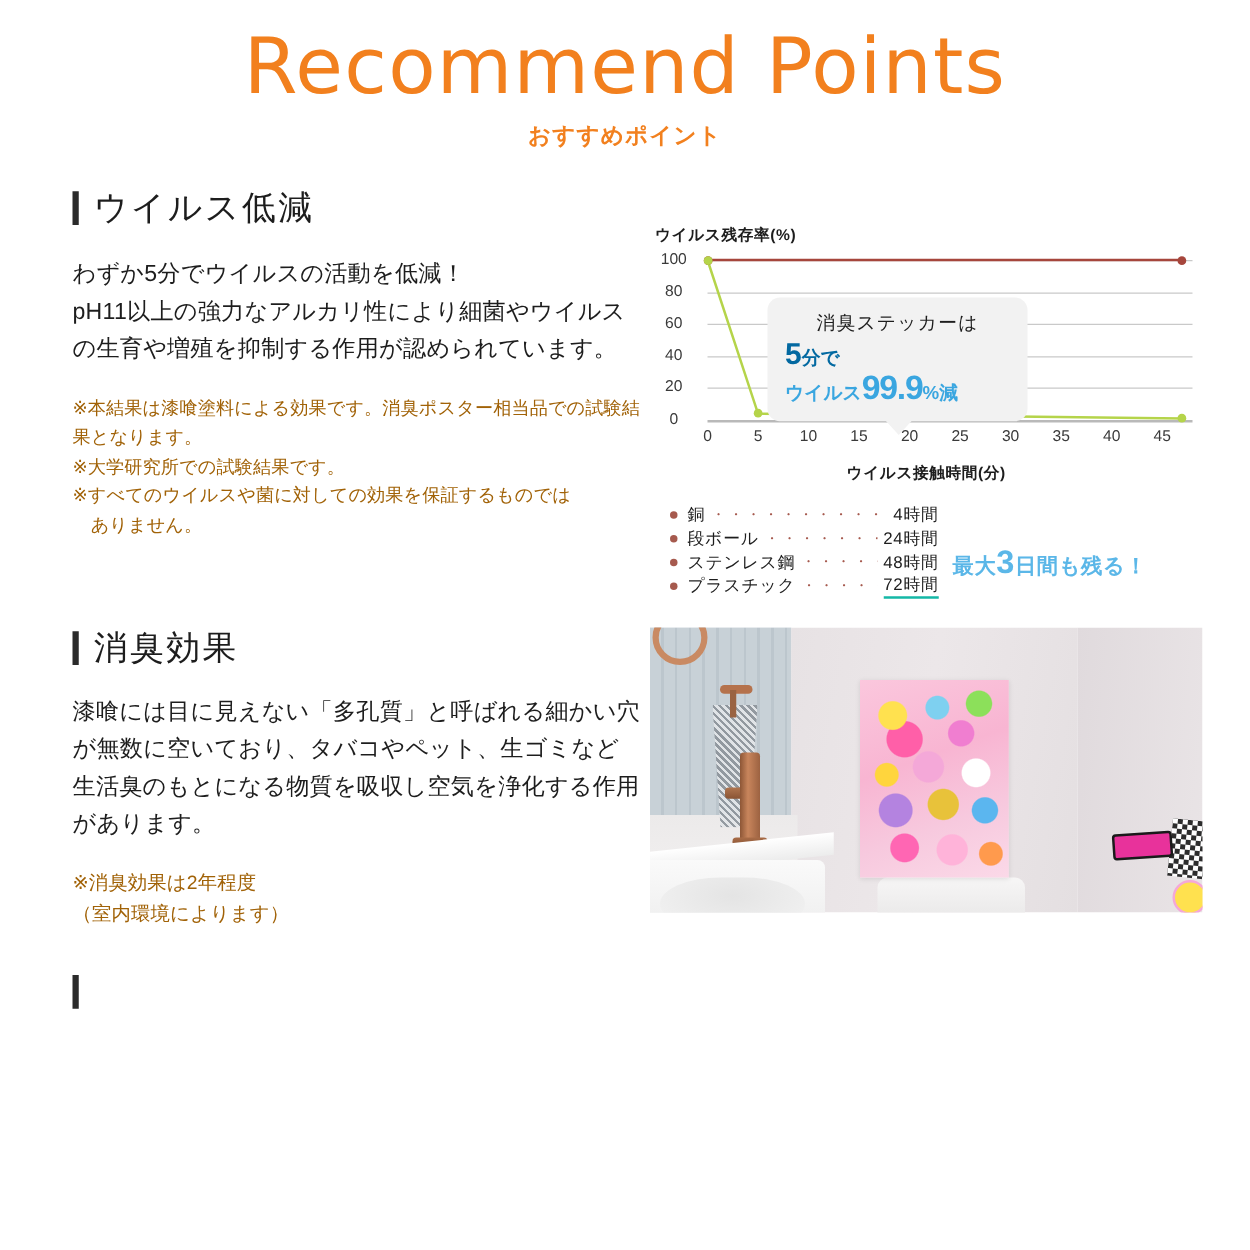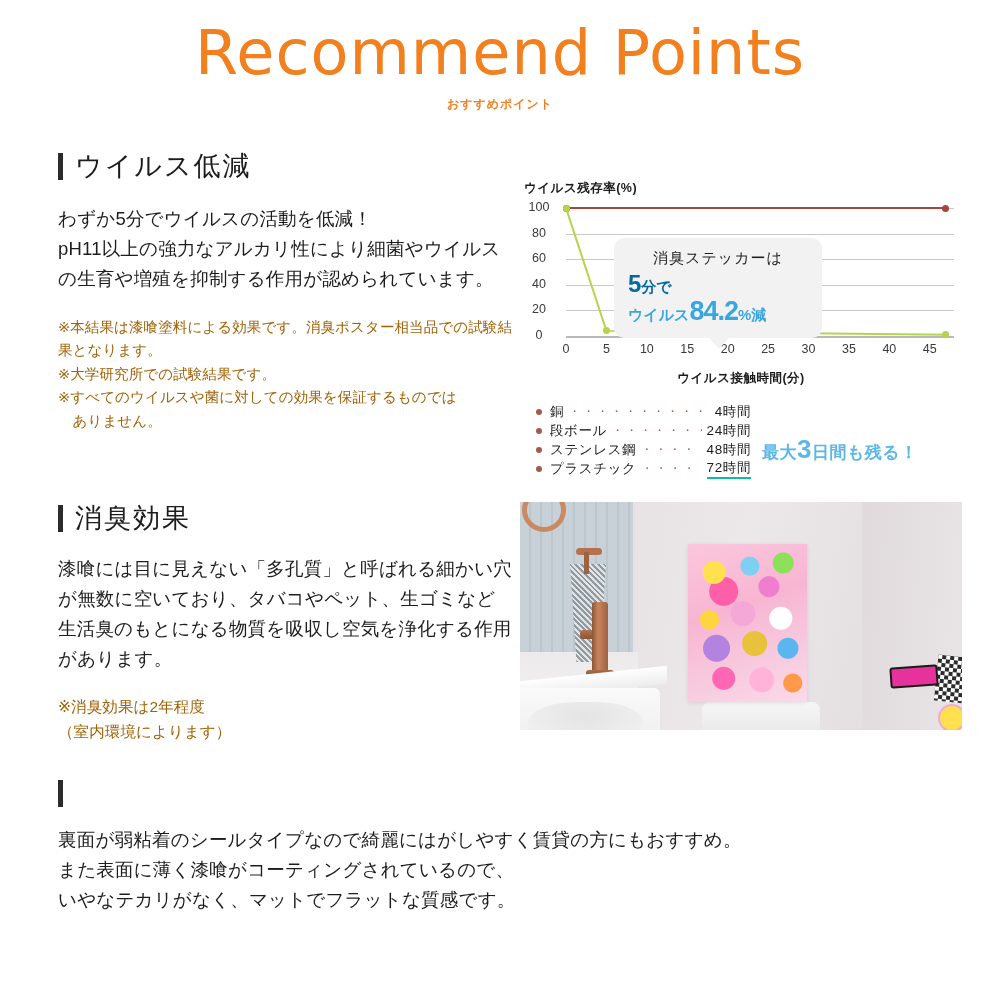--- a/index.html
+++ b/index.html
@@ -10,21 +10,21 @@
   }
   .page{position:relative;width:1000px;height:1000px;}
 
   
   .hdr{position:absolute;left:0;top:22px;width:1000px;text-align:center;}
   .hdr-main{
     font-size:62px;line-height:1;color:#f2801e;letter-spacing:1px;
     font-family:"DejaVu Sans",sans-serif;font-weight:400;
   }
   .hdr-sub{
-    margin-top:12px;font-size:12px;color:#f2801e;font-weight:700;
+    margin-top:12px;font-size:18px;color:#f2801e;font-weight:700;
     letter-spacing:1px;font-family:"DejaVu Sans",sans-serif;
   }
 
   
   .sec-head{display:flex;align-items:center;gap:12px;}
   .sec-bar{width:5px;height:27px;background:#2b2b2b;flex:none;}
   .sec-title{font-size:27px;letter-spacing:2px;color:#1d1d1d;font-weight:400;}
 
   .body-txt{font-size:18.5px;line-height:1.62;color:#1d1d1d;letter-spacing:.2px;}
   .note-txt{font-size:14.5px;line-height:1.62;color:#a16207;letter-spacing:.1px;}
@@ -216,21 +216,21 @@
       </div>
     <div class="cx-title">ウイルス接触時間(分)</div>
   </div>
 
   <div class="callout">
     <div class="co-l1">消臭ステッカーは</div>
     <div class="co-l2">
       <span class="big">5</span><span>分</span><span>で</span>
     </div>
     <div class="co-l3">
-      <span>ウイルス</span><span class="big">84.2</span><span class="sm">%</span><span class="sm">減</span>
+      <span>ウイルス</span><span class="big">99.9</span><span class="sm">%</span><span class="sm">減</span>
     </div>
   </div>
 
   <div id="legend">
       <div class="lg-row">
         <span class="lg-dot" style="background: rgb(166, 90, 78);"></span>
         <span class="lg-name">銅</span>
         <span class="lg-dots">・・・・・・・・・・・</span>
         <span class="lg-val">4時間</span>
       </div>
@@ -291,18 +291,15 @@
       <div class="ph-check"></div>
       <div class="ph-badge"></div>
       <div class="ph-smiley"></div>
     </div>
   </div>
 
   <div id="sec3">
     <div class="sec-head">
       <div class="sec-bar"></div>
     </div>
-    <div class="body-txt" style="white-space:pre-line">裏面が弱粘着のシールタイプなので綺麗にはがしやすく賃貸の方にもおすすめ。
-また表面に薄く漆喰がコーティングされているので、
-いやなテカリがなく、マットでフラットな質感です。</div>
   </div>
 
 </div>
 
 </body></html>

